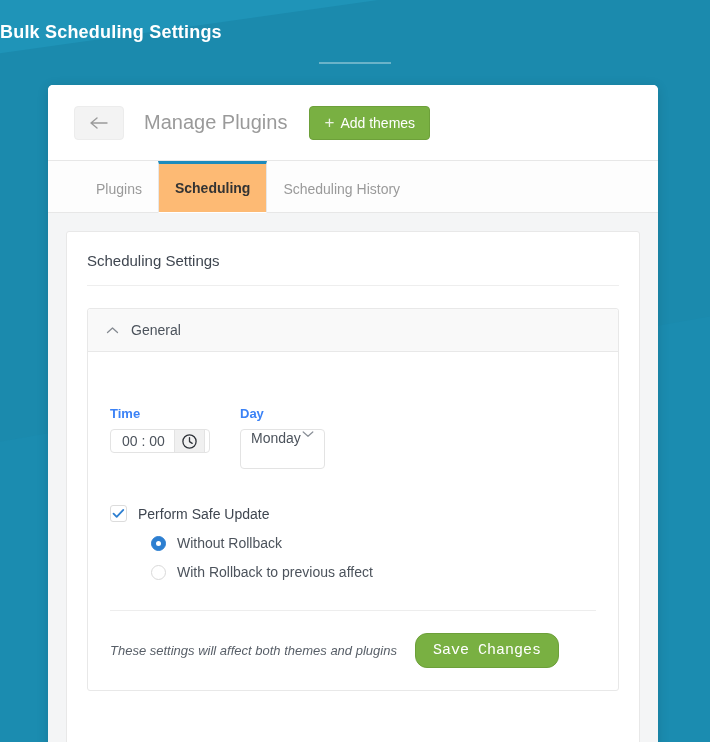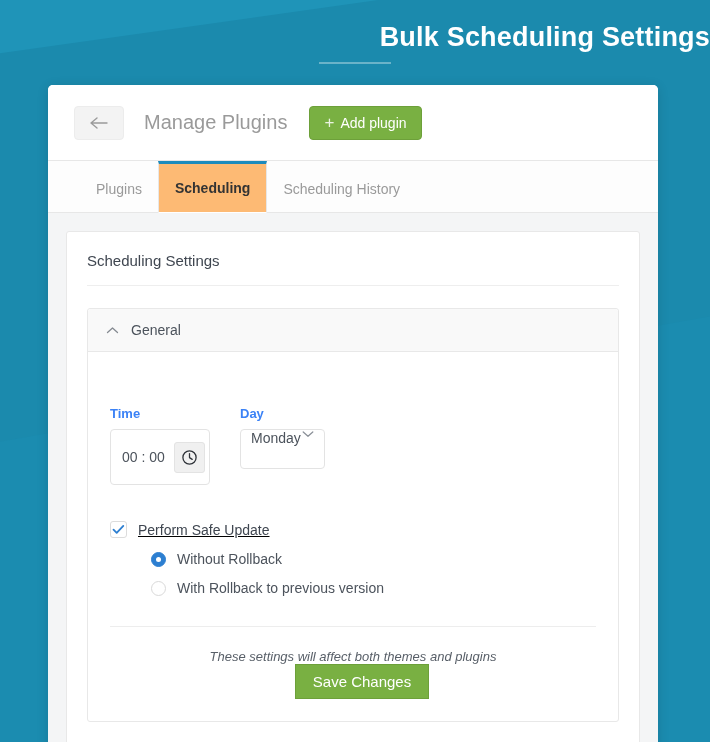--- a/index.html
+++ b/index.html
@@ -33,23 +33,23 @@
     left: -160px; top: 470px;
     width: 1040px; height: 420px;
     background: #1b8cb0;
     transform: rotate(-10deg);
     transform-origin: left top;
   }
 
   .page-title {
     position: absolute;
     left: 0; top: 22px; width: 710px;
-    text-align: right;
+    text-align: left;
     color: #ffffff;
-    font-size: 27px;
+    font-size: 18px;
     font-weight: bold;
     letter-spacing: 0.2px;
     z-index: 3;
   }
   .title-underline {
     position: absolute;
     left: 50%; top: 62px;
     transform: translateX(-50%);
     width: 72px; height: 2px;
     background: rgba(255,255,255,0.35);
@@ -205,21 +205,21 @@
   
   .fields-row { display: flex; margin-top: 28px; }
   .field-group { margin-right: 30px; }
   .field-label {
     font-size: 13px;
     color: #3b82f6;
     font-weight: bold;
     margin-bottom: 8px;
   }
   .time-input {
-    width: 100px; height: 56px;
+    width: 100px; height: 24px;
     border: 1px solid #e3e3e3;
     border-radius: 4px;
     background: #ffffff;
     display: flex; align-items: center;
     overflow: hidden;
   }
   .time-value {
     flex: 1;
     font-size: 14px;
     color: #4c535c;
@@ -245,21 +245,20 @@
     padding: 0 10px;
     cursor: pointer;
   }
   .day-value { font-size: 14px; color: #4c535c; }
   .chevron-down { color: #8b9098; display: flex; }
 
   
   .check-row {
     display: flex; align-items: center;
     margin-top: 36px;
-    text-decoration: underline;
   }
   .checkbox {
     width: 17px; height: 17px;
     border: 1px solid #dcdcdc;
     border-radius: 3px;
     background: #ffffff;
     display: flex; align-items: center; justify-content: center;
     cursor: pointer;
   }
   .checkbox svg { display: block; }
@@ -296,39 +295,40 @@
     margin-left: 11px;
     font-size: 14px;
     color: #4c535c;
   }
 
   
   .accordion-footer {
     margin: 30px 0 0 0;
     border-top: 1px solid #ededed;
     padding: 22px 0 22px 0;
-    display: flex; align-items: center; flex-direction: column;
+    display: flex; align-items: center;
   }
   .footer-note {
     font-size: 13px;
     color: #585f68;
     font-style: italic;
   }
   .save-btn {
     margin-left: 18px;
     background: #79b042;
     border: 1px solid #6da03a;
-    border-radius: 0;
+    border-radius: 12px;
     color: #ffffff;
     font-size: 15px;
     height: 35px;
     padding: 0 17px;
     display: flex; align-items: center;
     cursor: pointer;
     white-space: nowrap;
+    font-family: Liberation Mono, monospace;
   }
 </style>
 </head>
 <body>
 
 <div class="bg-band"></div>
 
 <div class="page-title">Bulk Scheduling Settings</div>
 <div class="title-underline"></div>
 
@@ -338,21 +338,21 @@
     <div class="back-button">
       <span>
         <svg width="20" height="14" viewBox="0 0 20 14">
           <path d="M8 2 L2 7 L8 12 M2 7 L18 7" stroke="#9b9b9b" stroke-width="1.4" fill="none" stroke-linecap="round" stroke-linejoin="round"></path>
         </svg>
       </span>
     </div>
     <div class="header-title">Manage Plugins</div>
     <div class="add-plugin-btn">
       <span class="plus">+</span>
-      <span>Add plugin</span>
+      <span>Add themes</span>
     </div>
   </div>
 
   <div class="tabs">
     <div class="tab">
       <span>Plugins</span>
     </div>
     <div class="tab active">
       <span>Scheduling</span>
     </div>
@@ -420,21 +420,21 @@
 
           <div class="radio-row">
             <span class="radio selected">
               <span class="dot"></span>
             </span>
             <span class="radio-label">Without Rollback</span>
           </div>
 
           <div class="radio-row">
             <span class="radio"></span>
-            <span class="radio-label">With Rollback to previous version</span>
+            <span class="radio-label">With Rollback to previous affect</span>
           </div>
 
           <div class="accordion-footer">
             <span class="footer-note">These settings will affect both themes and plugins</span>
             <span class="save-btn">Save Changes</span>
           </div>
 
         </div>
       </div>
 

